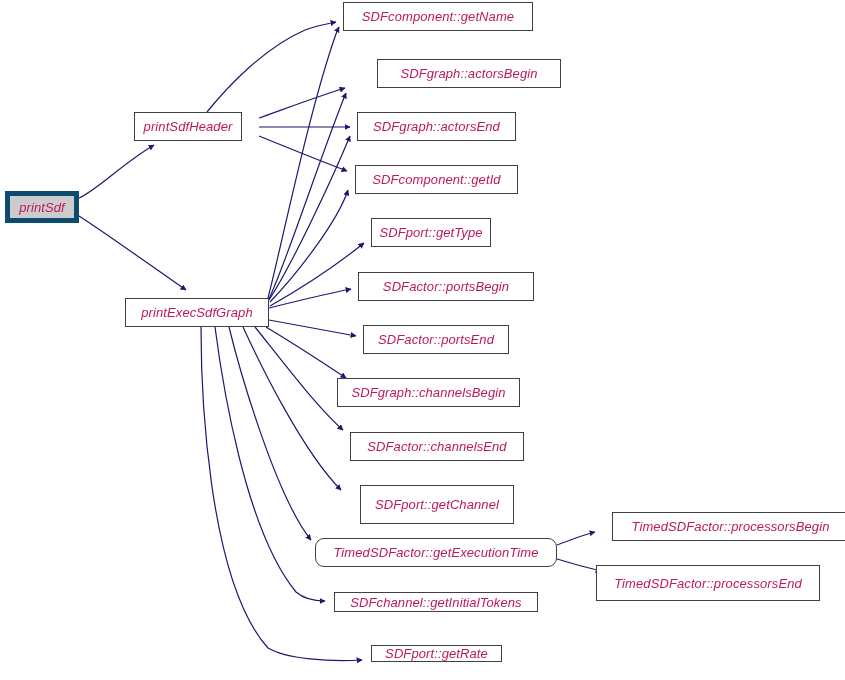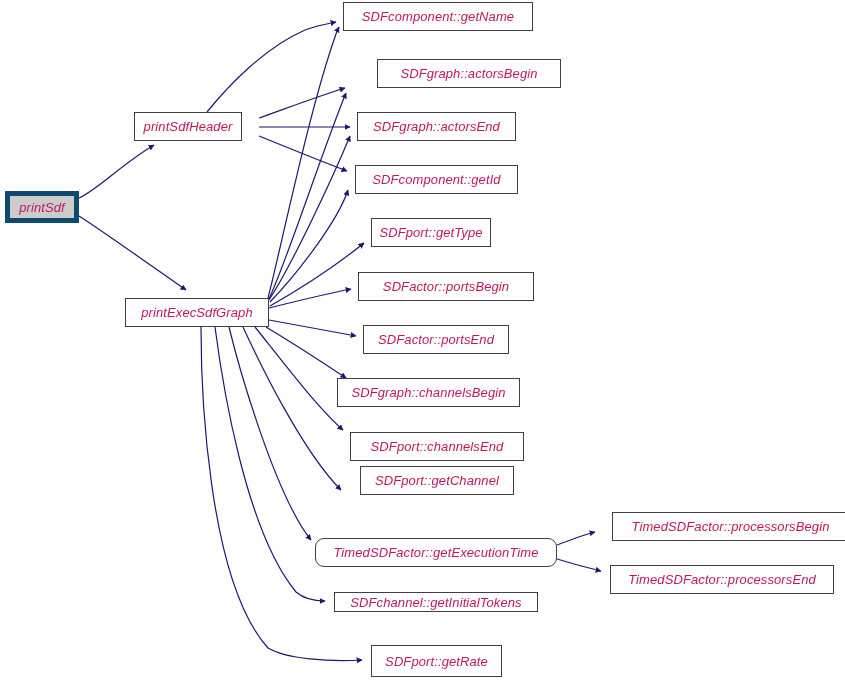--- a/index.html
+++ b/index.html
@@ -112,35 +112,35 @@
       <div class="node" style="left: 358px; top: 272px; width: 176px; height: 29px;">
         <span class="node-label">SDFactor::portsBegin</span>
       </div>
       <div class="node" style="left: 363px; top: 325px; width: 146px; height: 29px;">
         <span class="node-label">SDFactor::portsEnd</span>
       </div>
       <div class="node" style="left: 337px; top: 378px; width: 183px; height: 29px;">
         <span class="node-label">SDFgraph::channelsBegin</span>
       </div>
       <div class="node" style="left: 350px; top: 432px; width: 174px; height: 29px;">
-        <span class="node-label">SDFport::channelsEnd</span>
+        <span class="node-label">SDFactor::channelsEnd</span>
       </div>
-      <div class="node" style="left: 360px; top: 466px; width: 154px; height: 29px;">
+      <div class="node" style="left: 360px; top: 485px; width: 154px; height: 39px;">
         <span class="node-label">SDFport::getChannel</span>
       </div>
       <div class="node" style="left: 315px; top: 538px; width: 242px; height: 29px; border-radius: 9px;">
         <span class="node-label">TimedSDFactor::getExecutionTime</span>
       </div>
       <div class="node" style="left: 334px; top: 592px; width: 204px; height: 20px;">
         <span class="node-label">SDFchannel::getInitialTokens</span>
       </div>
-      <div class="node" style="left: 371px; top: 645px; width: 131px; height: 32px;">
+      <div class="node" style="left: 371px; top: 645px; width: 131px; height: 17px;">
         <span class="node-label">SDFport::getRate</span>
       </div>
       <div class="node" style="left: 612px; top: 512px; width: 237px; height: 29px;">
         <span class="node-label">TimedSDFactor::processorsBegin</span>
       </div>
-      <div class="node" style="left: 610px; top: 565px; width: 224px; height: 29px;">
+      <div class="node" style="left: 596px; top: 565px; width: 224px; height: 36px;">
         <span class="node-label">TimedSDFactor::processorsEnd</span>
       </div>
     </div>
 
 </div>
 
 </body></html>

